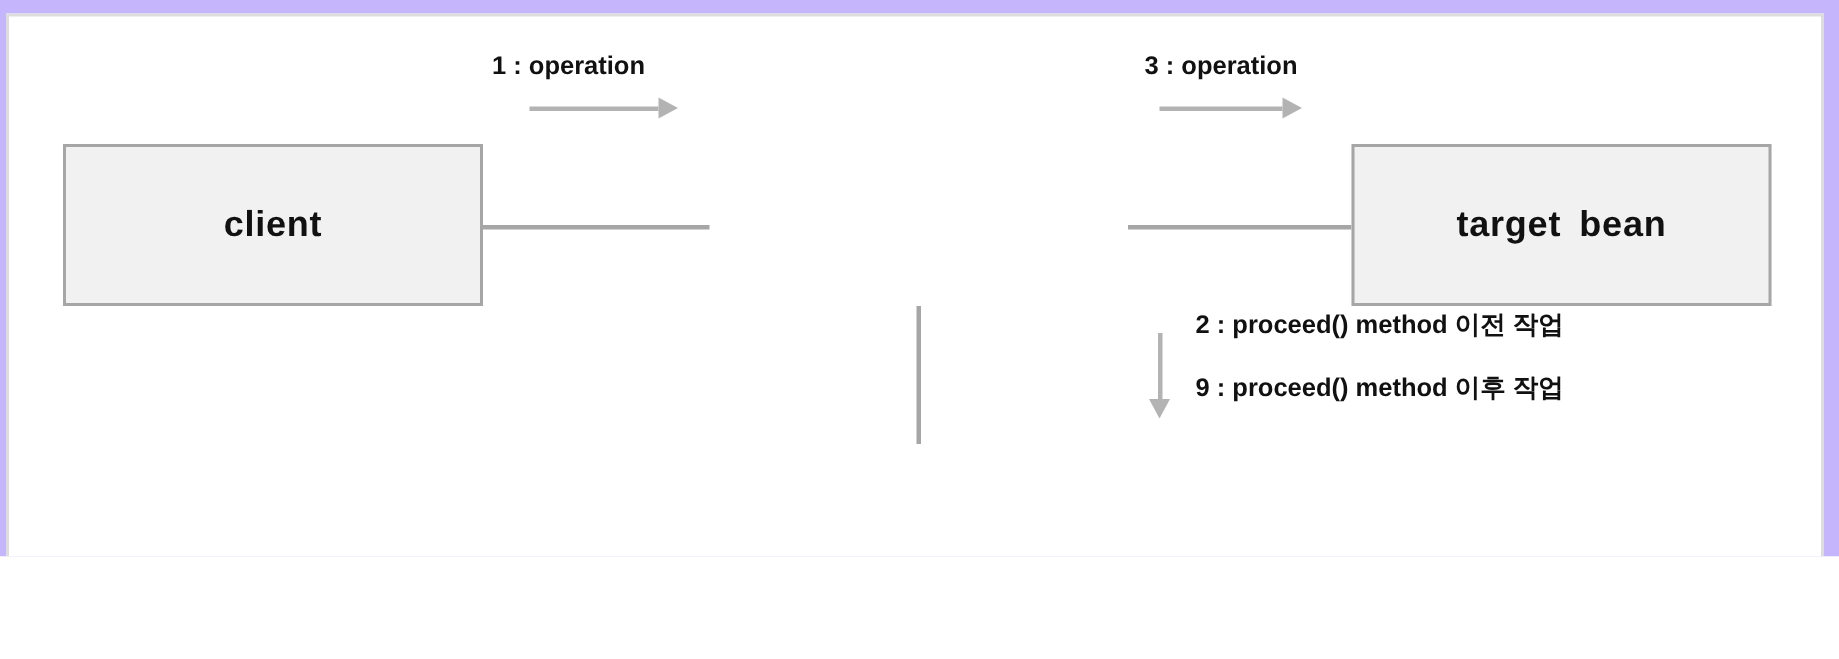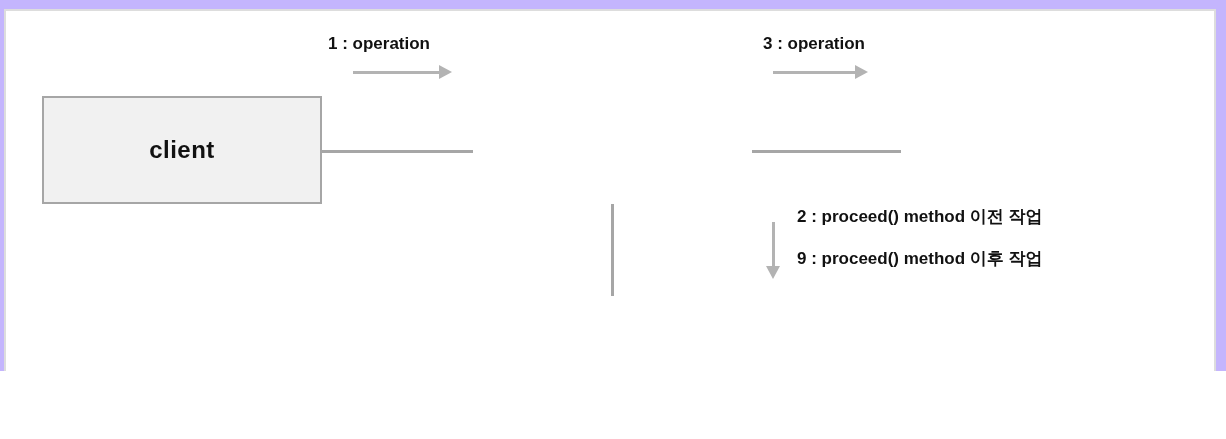--- a/index.html
+++ b/index.html
@@ -107,13 +107,14 @@
     <div class="shaft"></div>
     <div class="head"></div>
   </div>
 
   <div class="note step1">1 : operation</div>
   <div class="note step3">3 : operation</div>
   <div class="note step2">2 : proceed() method 이전 작업</div>
   <div class="note step4">9 : proceed() method 이후 작업</div>
 
   <div class="box client">client</div>
+  <div class="box target-bean">target bean</div>
 </div>
 
 </body></html>

